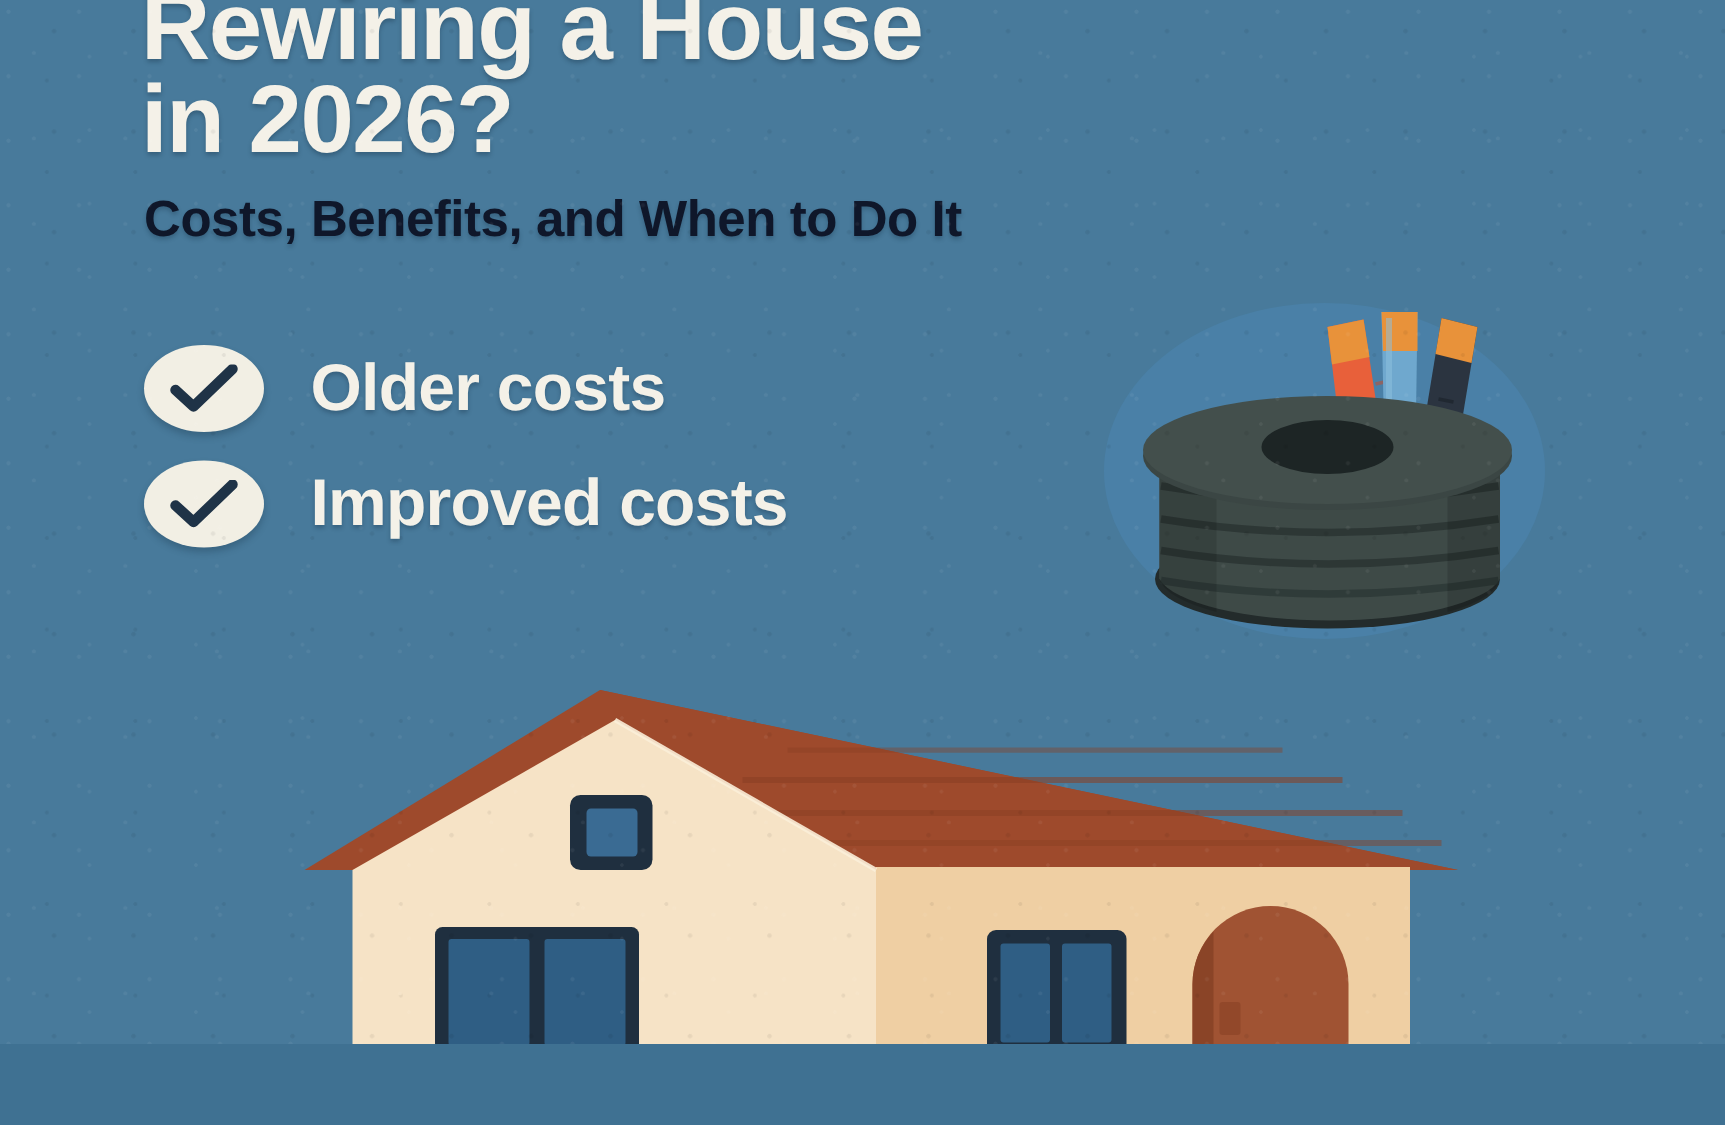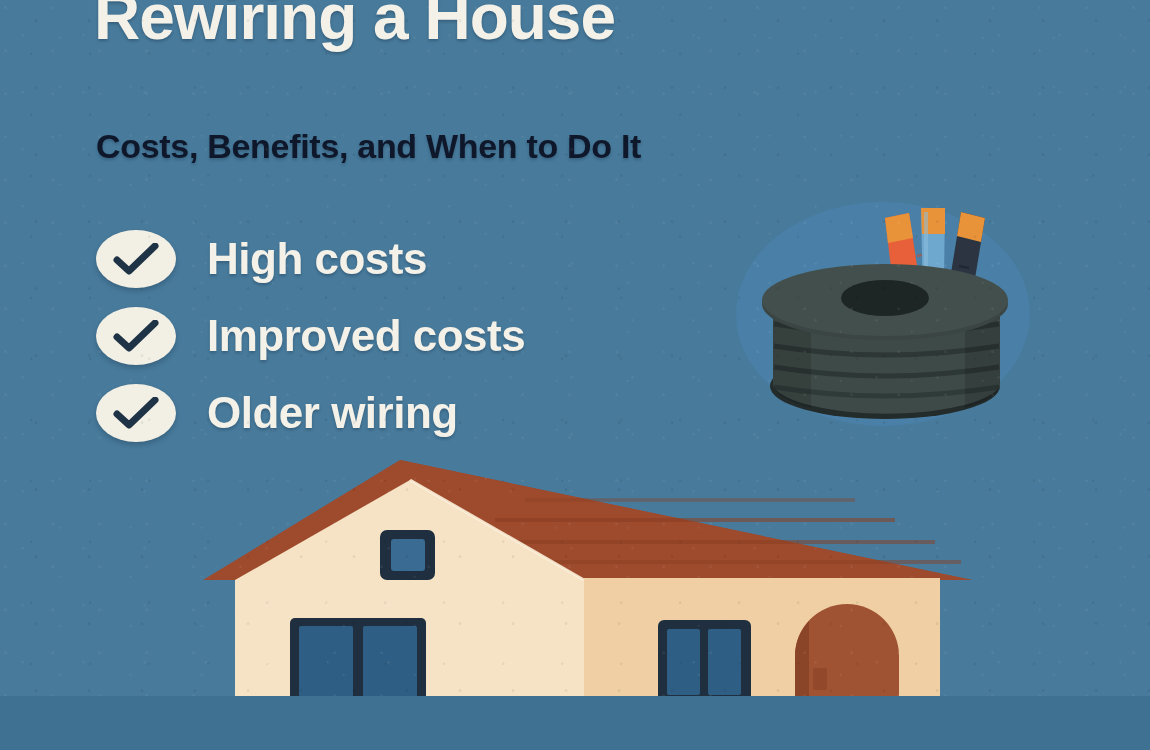--- a/index.html
+++ b/index.html
@@ -151,52 +151,45 @@
     z-index: 10;
   }
 </style>
 </head>
 <body>
 
 <div id="poster">
 
   <div class="headline">
     <span class="line">Rewiring a House</span>
+    <span class="line">in 2026?</span>
   </div>
 
   <div class="subhead">Costs, Benefits, and When to Do It</div>
 
   <div class="bullets">
 
     <div class="bullet">
       <span class="check-badge">
         <svg viewBox="0 0 46 32" aria-hidden="true">
           <path d="M4 17 L16 28 L42 3" fill="none" stroke="#1f3347" stroke-width="7" stroke-linecap="round" stroke-linejoin="round"></path>
         </svg>
       </span>
-      <span class="bullet-label">High costs</span>
+      <span class="bullet-label">Older costs</span>
     </div>
 
     <div class="bullet">
       <span class="check-badge">
         <svg viewBox="0 0 46 32" aria-hidden="true">
           <path d="M4 17 L16 28 L42 3" fill="none" stroke="#1f3347" stroke-width="7" stroke-linecap="round" stroke-linejoin="round"></path>
         </svg>
       </span>
       <span class="bullet-label">Improved costs</span>
     </div>
 
-    <div class="bullet">
-      <span class="check-badge">
-        <svg viewBox="0 0 46 32" aria-hidden="true">
-          <path d="M4 17 L16 28 L42 3" fill="none" stroke="#1f3347" stroke-width="7" stroke-linecap="round" stroke-linejoin="round"></path>
-        </svg>
-      </span>
-      <span class="bullet-label">Older wiring</span>
-    </div>
 
   </div>
 
   <div class="spool-wrap">
     <svg viewBox="0 0 305 250" width="305" height="250" aria-hidden="true">
 
       <ellipse cx="150" cy="118" rx="147" ry="112" fill="#4a80a7"></ellipse>
 
       <g>
         <path d="M152 22 L176 17 L196 148 L168 155 Z" fill="#e8603a"></path>

